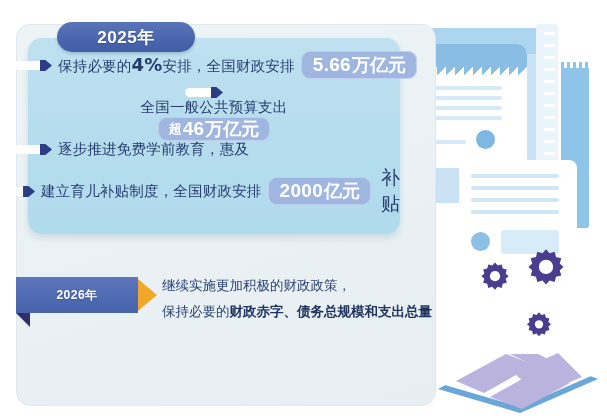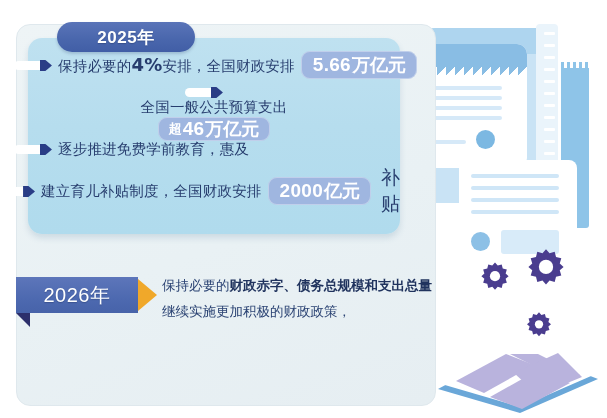--- a/index.html
+++ b/index.html
@@ -144,21 +144,21 @@
   .tail{font-size:19px;color:#273d6e;margin-left:4px;}
 
   
   .ribbon{
     position:absolute;left:16px;top:277px;width:122px;height:36px;
     background:linear-gradient(180deg,#5d76ba 0%,#4d69b0 60%,#4763a9 100%);
     display:flex;align-items:center;justify-content:center;
     z-index:7;
   }
   .ribbon span{
-    color:#ffffff;font-size:20px;font-weight:normal;letter-spacing:.5px;
+    color:#ffffff;font-size:12px;font-weight:bold;letter-spacing:.5px;
     text-shadow:0 1px 1px rgba(30,45,90,.35);
   }
   .ribbon-fold{
     position:absolute;left:16px;top:313px;width:14px;height:14px;
     background:#2c2f6b;
     clip-path:polygon(0 0,100% 0,100% 100%);
     z-index:6;
   }
   .ribbon-arrow{
     position:absolute;left:138px;top:279px;width:0;height:0;
@@ -330,19 +330,19 @@
 
   </div>
 
   <div class="ribbon-fold"></div>
   <div class="ribbon">
     <span>2026年</span>
   </div>
   <div class="ribbon-arrow"></div>
 
   <div class="p2026">
+    <div class="line">继续实施更加积极的财政政策，</div>
     <div class="line">
       <span>保持必要的</span><b>财政赤字、债务总规模和支出总量</b>
     </div>
-    <div class="line">继续实施更加积极的财政政策，</div>
   </div>
 
 </div>
 
 </body></html>

